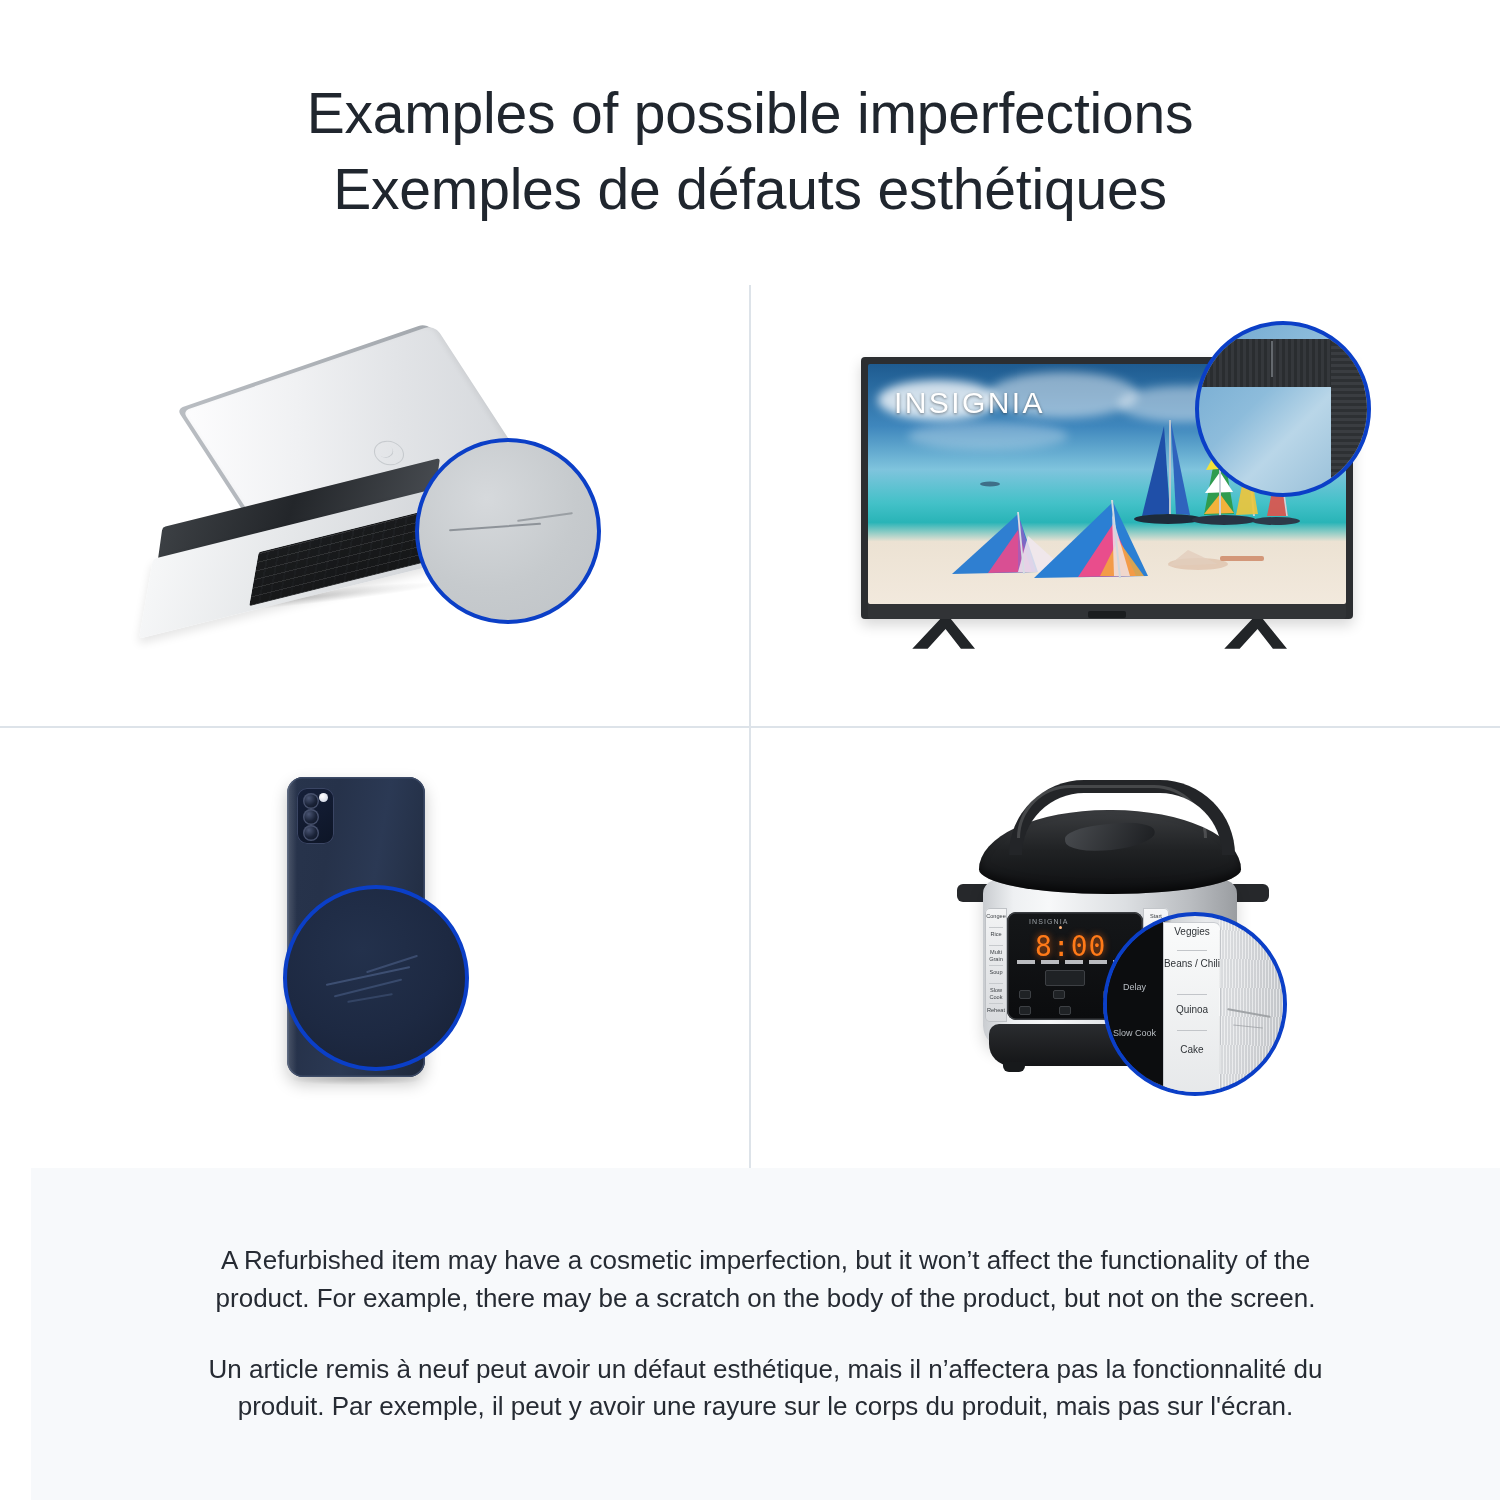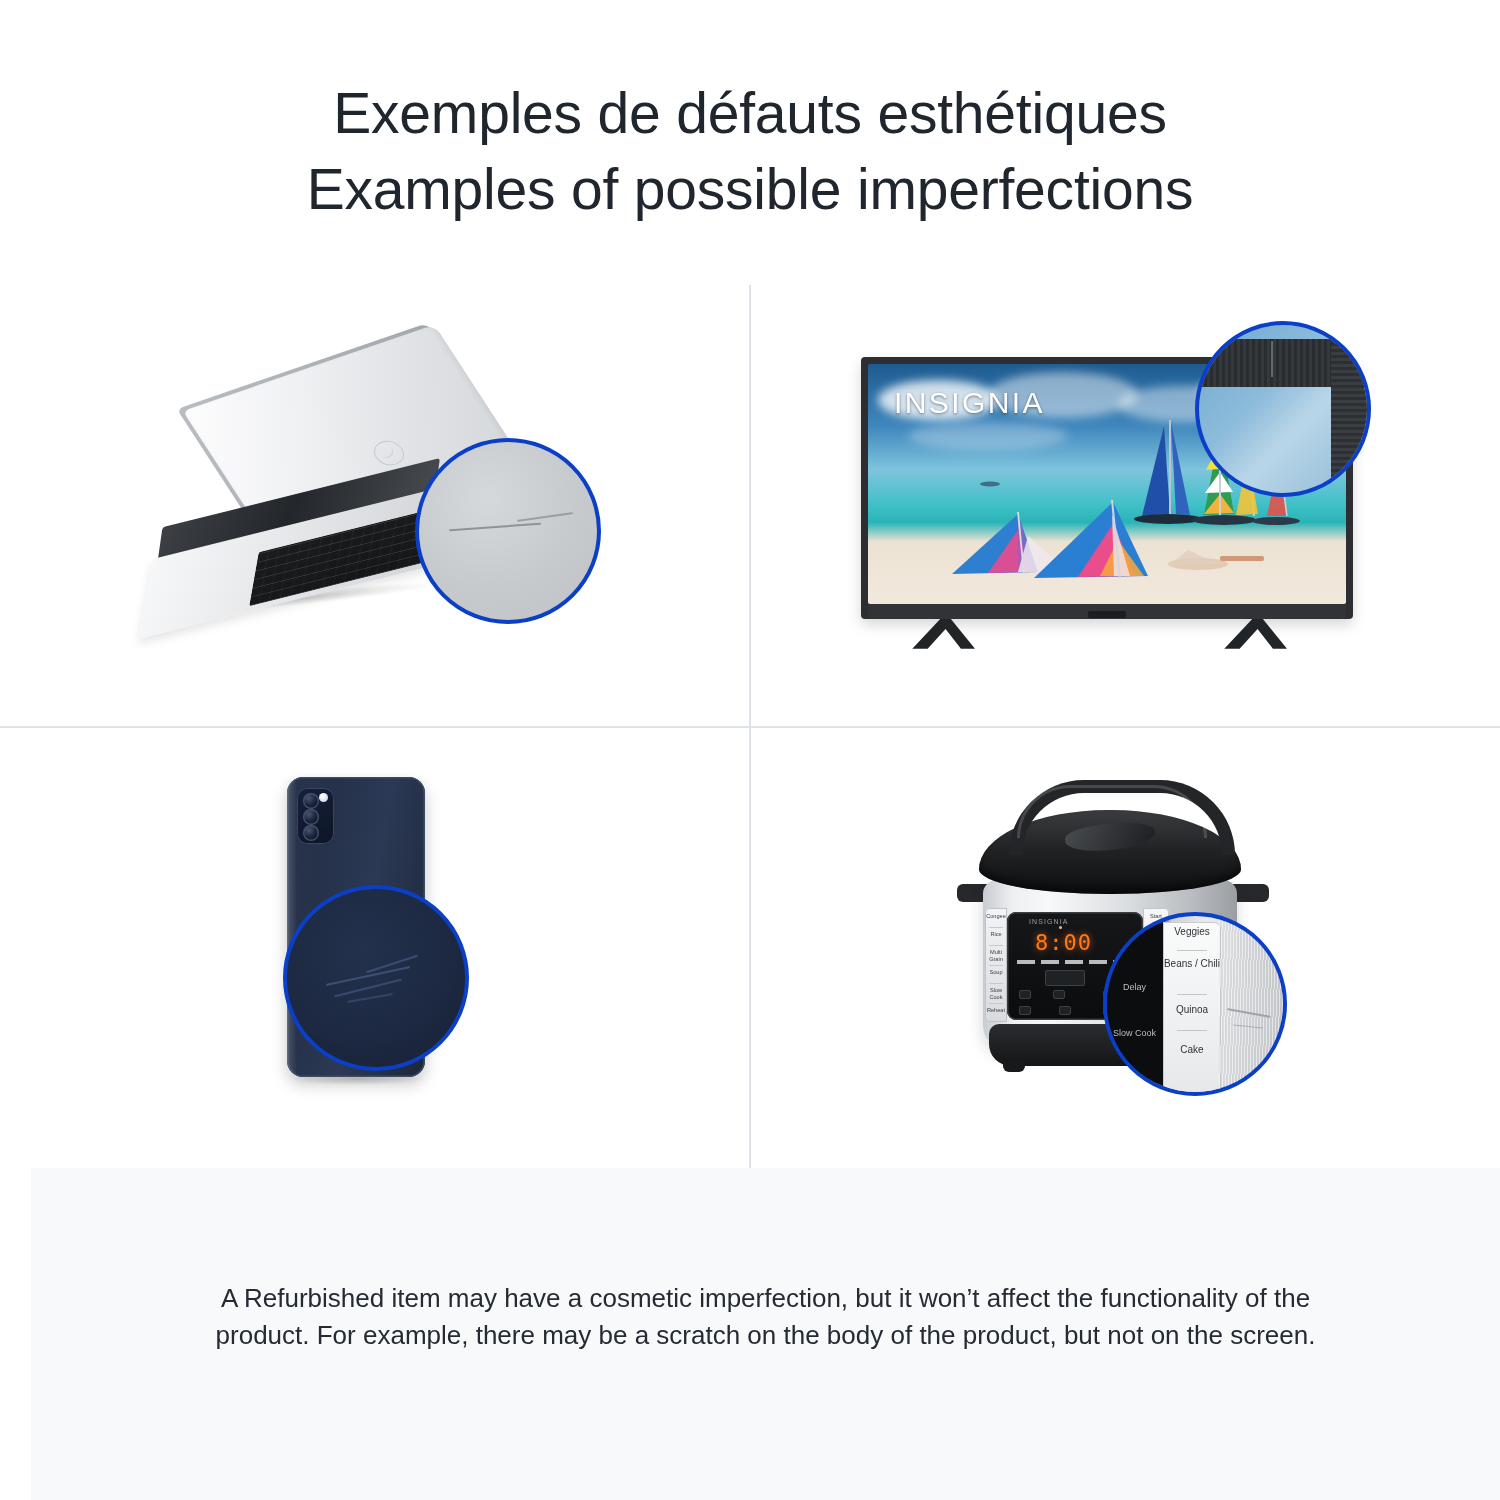--- a/index.html
+++ b/index.html
@@ -234,21 +234,21 @@
   .ck-panel{
     position:absolute;left:62px;top:140px;width:136px;height:108px;
     background:linear-gradient(180deg,#151719,#0b0c0e);
     border-radius:9px;
     box-shadow:inset 0 0 0 1.5px #3a3d41;
   }
   .ck-brand{
     position:absolute;left:22px;top:6px;font-size:7px;letter-spacing:1.1px;color:#9aa0a6;
   }
   .ck-disp{
-    position:absolute;left:28px;top:18px;font-size:22px;letter-spacing:1px;
+    position:absolute;left:28px;top:18px;font-size:28px;letter-spacing:1px;
     color:#ff7a18;font-family:"DejaVu Sans Mono","Liberation Mono",monospace;
     text-shadow:0 0 7px rgba(255,110,20,.8);
   }
   .ck-dot{position:absolute;left:52px;top:14px;width:3px;height:3px;border-radius:50%;background:#ffb37a;}
   .ck-bar{position:absolute;left:10px;top:48px;width:116px;height:4px;
     background:repeating-linear-gradient(90deg,#d8dade 0 18px,transparent 18px 24px);opacity:.85;}
   .ck-minibtn{position:absolute;background:#1f2225;border:1px solid #3d4044;border-radius:2px;}
   .ck-keys-left{position:absolute;left:40px;top:136px;width:22px;height:114px;
     background:linear-gradient(180deg,#f3f4f5,#d9dbde);border-radius:5px 0 0 5px;
     box-shadow:inset 0 0 0 1px #bfc2c6;}
@@ -287,22 +287,22 @@
     max-width:1130px;font-weight:400;
   }
   .para.en{margin-bottom:34px;}
 </style>
 </head>
 <body>
 
 <div class="page">
 
   <div class="header">
+    <div class="title-line">Examples of possible imperfections</div>
     <div class="title-line">Exemples de défauts esthétiques</div>
-    <div class="title-line">Examples of possible imperfections</div>
   </div>
 
   <div class="grid">
     <div class="vline"></div>
     <div class="hline"></div>
 
     <div class="cell">
       <div class="laptop-wrap">
         <div class="lap-shadow"></div>
         <div class="lap-lid-edge"></div>
@@ -483,15 +483,16 @@
           <div class="mag-ck-brush"></div>
           <div class="mag-ck-scratch" style="left:120px;top:96px;width:44px;height:1.6px;transform:rotate(10deg);"></div>
           <div class="mag-ck-scratch" style="left:126px;top:110px;width:30px;height:1.4px;transform:rotate(6deg);opacity:.7;"></div>
         </div>
       </div>
     </div>
   </div>
 
   <div class="footer">
     <div class="para en">A Refurbished item may have a cosmetic imperfection, but it won’t affect the functionality of the product. For example, there may be a scratch on the body of the product, but not on the screen.</div>
+    <div class="para fr">Un article remis à neuf peut avoir un défaut esthétique, mais il n’affectera pas la fonctionnalité du produit. Par exemple, il peut y avoir une rayure sur le corps du produit, mais pas sur l'écran.</div>
   </div>
 
 </div>
 
 </body></html>

